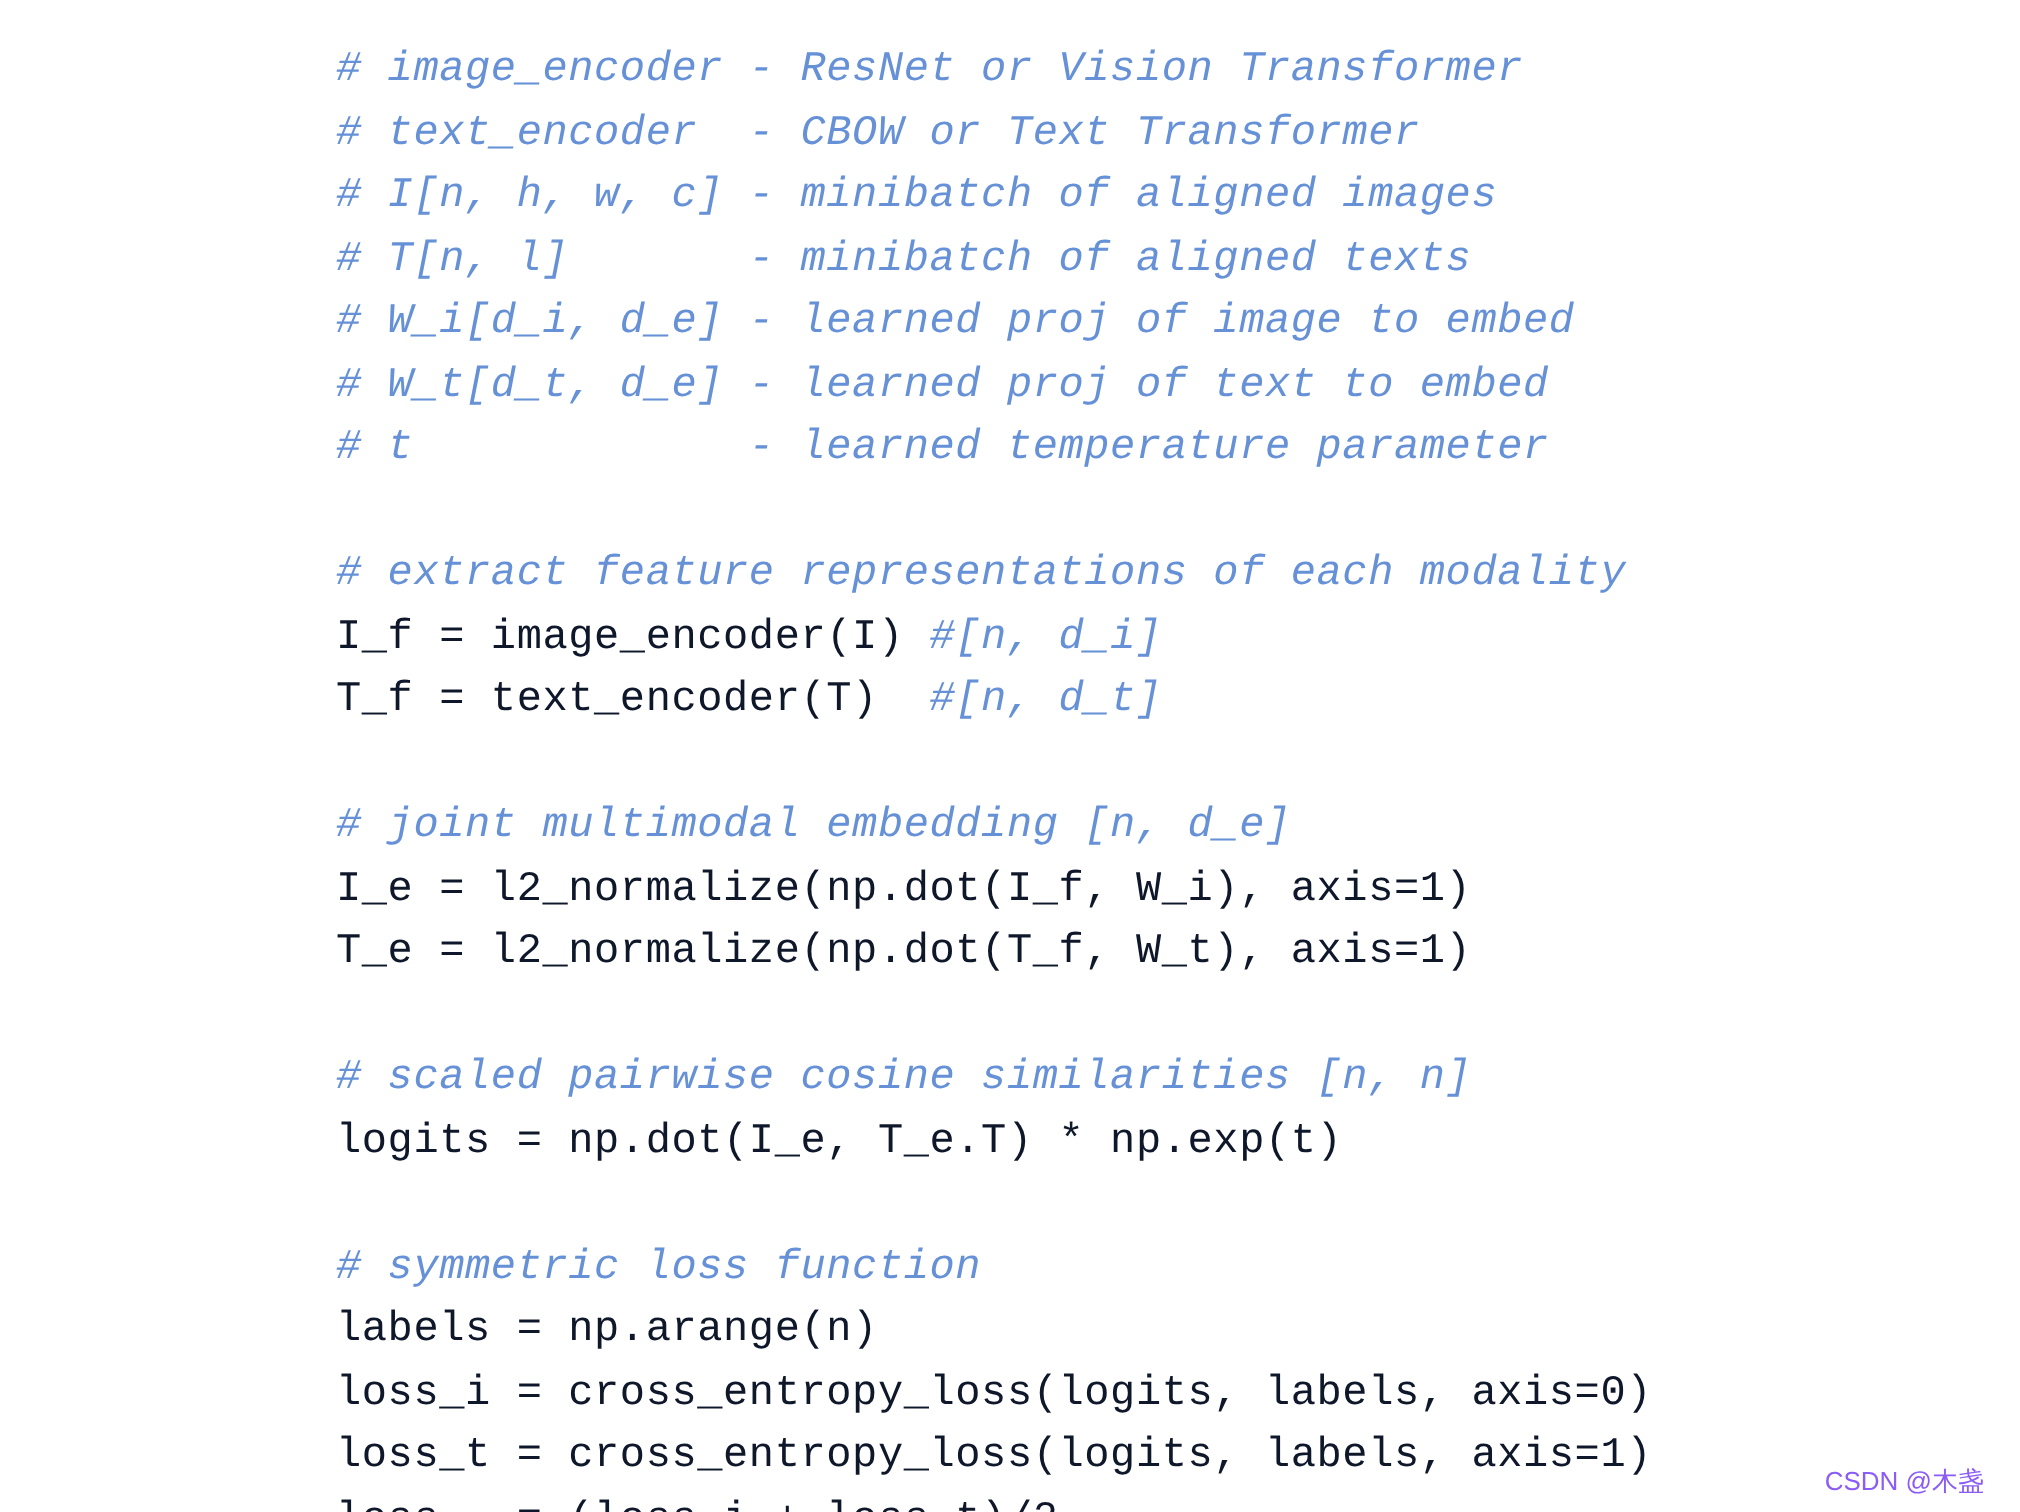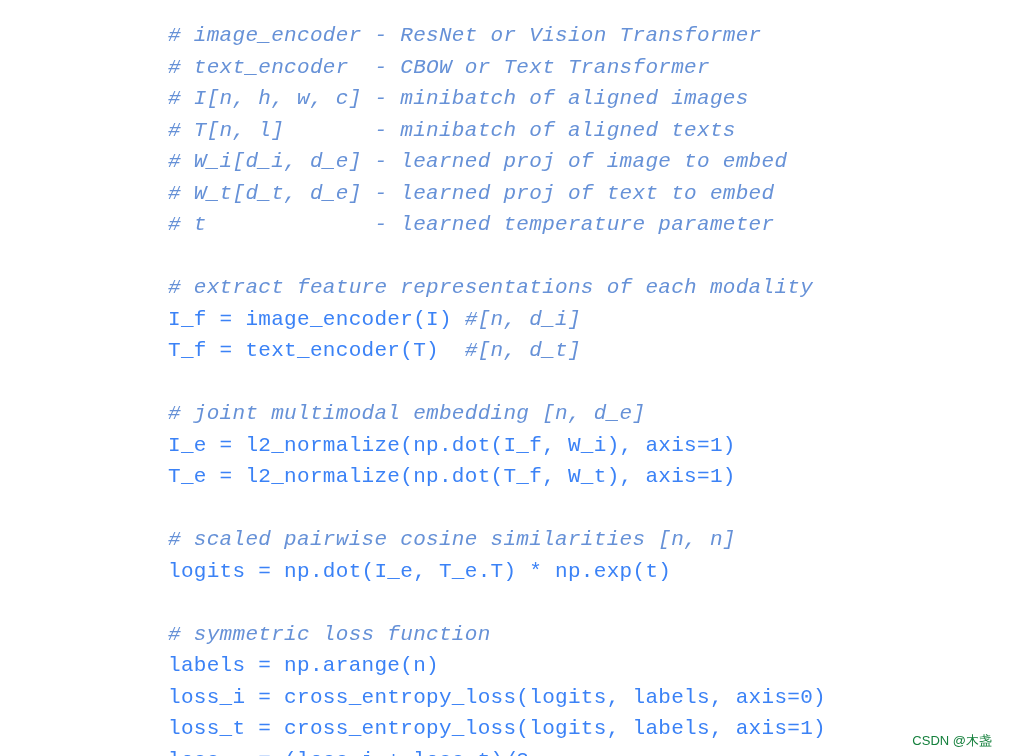--- a/index.html
+++ b/index.html
@@ -20,32 +20,32 @@
     }
     .code-block {
       padding-left: 168px;
       white-space: pre;
     }
     .comment {
       color: #6691d7;
       font-style: italic;
     }
     .code {
-      color: #3b82f6;
+      color: #0f172a;
     }
     .line {
       min-height: 31.5px;
     }
     .watermark {
       position: absolute;
       bottom: 6px;
       right: 18px;
       font-family: Arial, sans-serif;
       font-size: 13px;
-      color: #15803d;
+      color: #8b5cf6;
       letter-spacing: 0;
     }
   </style>
 </head>
 <body>
 
 <div class="code-block" id="code-container"><div class="line"><span class="comment"># image_encoder - ResNet or Vision Transformer</span></div><div class="line"><span class="comment"># text_encoder  - CBOW or Text Transformer</span></div><div class="line"><span class="comment"># I[n, h, w, c] - minibatch of aligned images</span></div><div class="line"><span class="comment"># T[n, l]       - minibatch of aligned texts</span></div><div class="line"><span class="comment"># W_i[d_i, d_e] - learned proj of image to embed</span></div><div class="line"><span class="comment"># W_t[d_t, d_e] - learned proj of text to embed</span></div><div class="line"><span class="comment"># t             - learned temperature parameter</span></div><div class="line">&nbsp;</div><div class="line"><span class="comment"># extract feature representations of each modality</span></div><div class="line"><span class="code">I_f = image_encoder(I) </span><span class="comment">#[n, d_i]</span></div><div class="line"><span class="code">T_f = text_encoder(T)  </span><span class="comment">#[n, d_t]</span></div><div class="line">&nbsp;</div><div class="line"><span class="comment"># joint multimodal embedding [n, d_e]</span></div><div class="line"><span class="code">I_e = l2_normalize(np.dot(I_f, W_i), axis=1)</span></div><div class="line"><span class="code">T_e = l2_normalize(np.dot(T_f, W_t), axis=1)</span></div><div class="line">&nbsp;</div><div class="line"><span class="comment"># scaled pairwise cosine similarities [n, n]</span></div><div class="line"><span class="code">logits = np.dot(I_e, T_e.T) * np.exp(t)</span></div><div class="line">&nbsp;</div><div class="line"><span class="comment"># symmetric loss function</span></div><div class="line"><span class="code">labels = np.arange(n)</span></div><div class="line"><span class="code">loss_i = cross_entropy_loss(logits, labels, axis=0)</span></div><div class="line"><span class="code">loss_t = cross_entropy_loss(logits, labels, axis=1)</span></div><div class="line"><span class="code">loss   = (loss_i + loss_t)/2</span></div></div>
 <div class="watermark">CSDN @木盏</div>
 
 </body></html>

